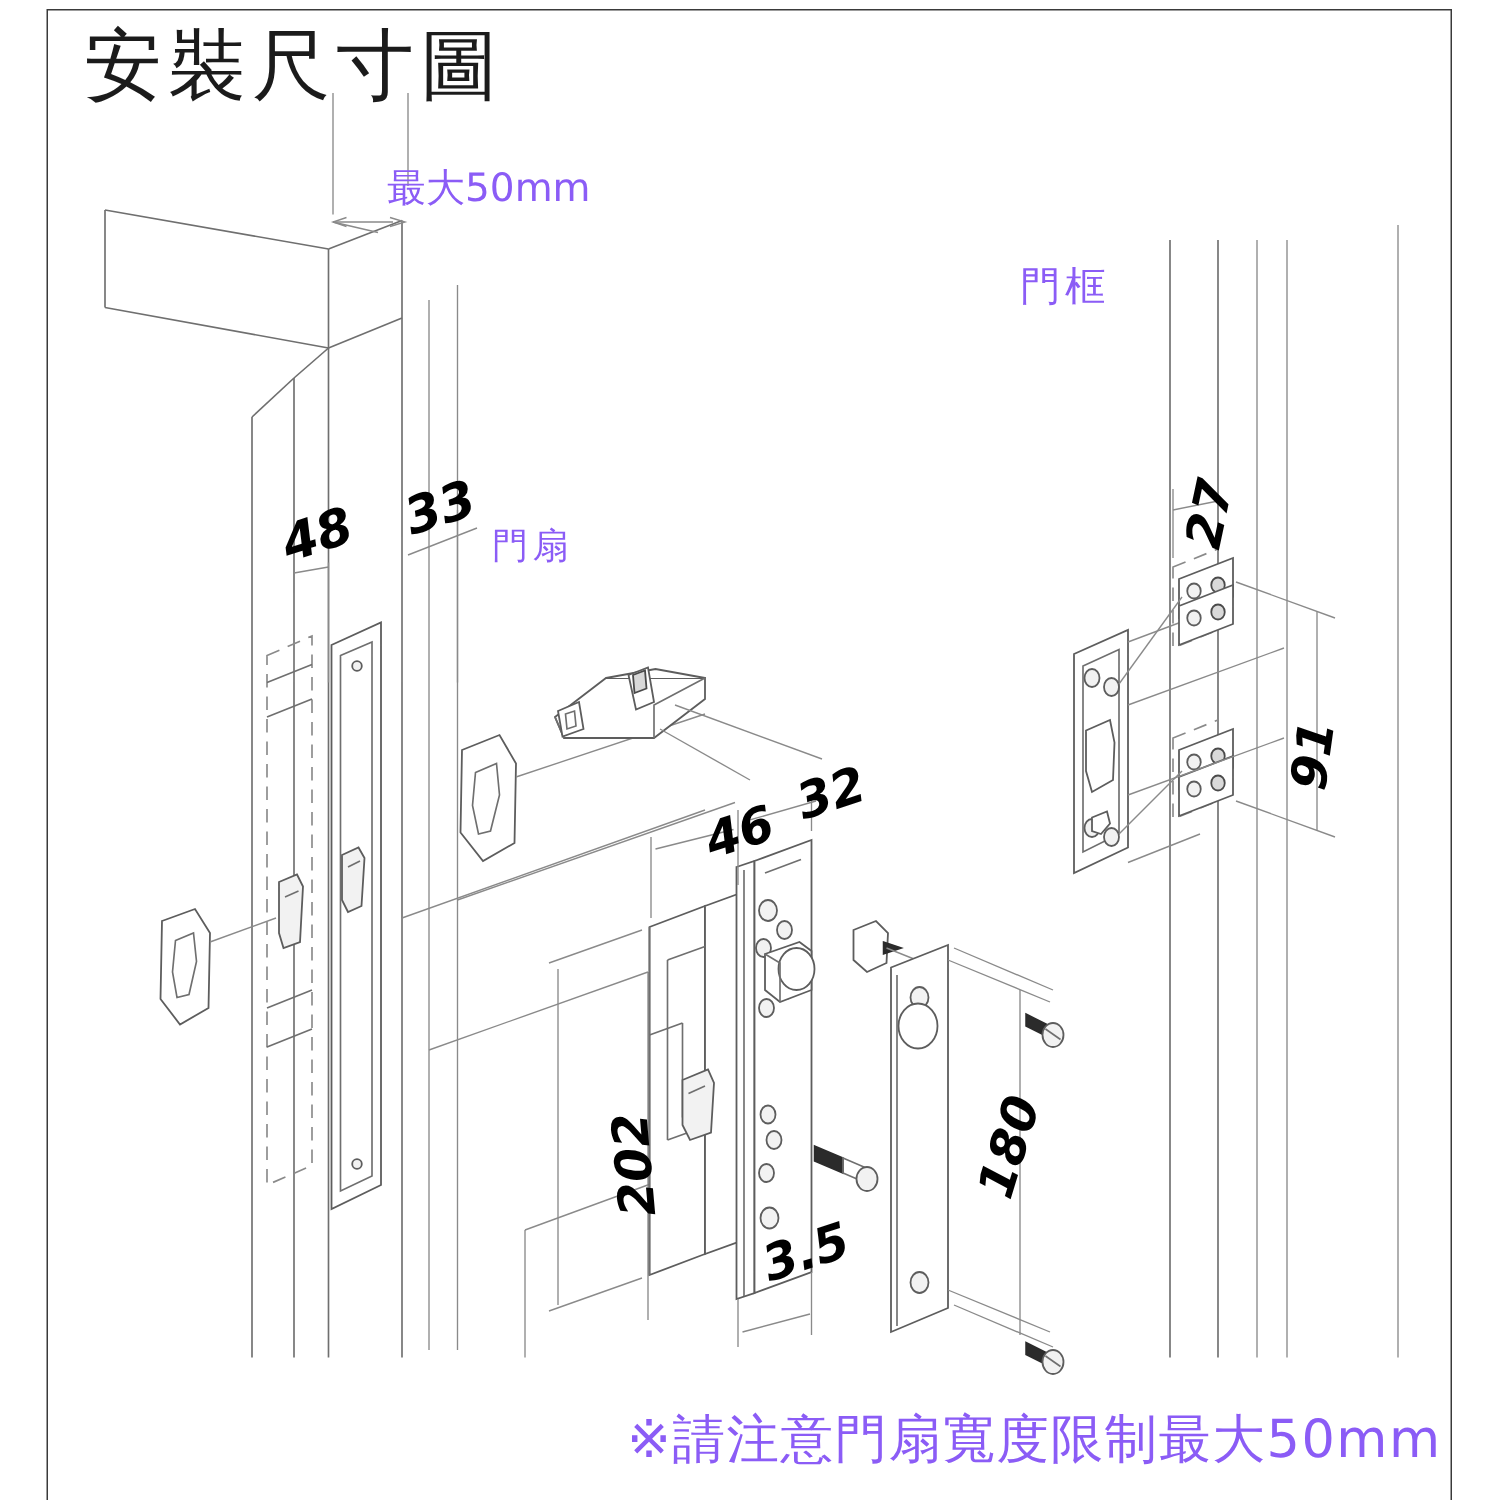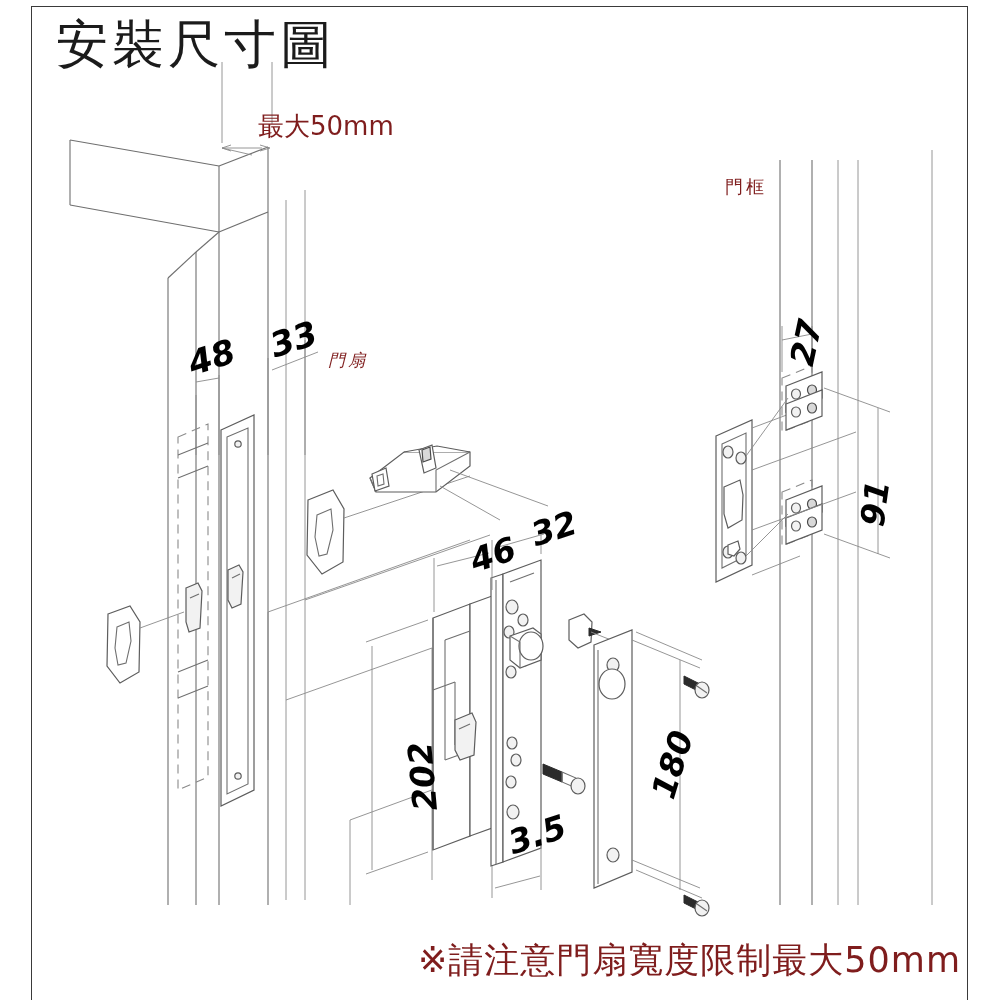--- a/index.html
+++ b/index.html
@@ -19,24 +19,24 @@
   }
   svg#art{position:absolute;left:0;top:0;width:1000px;height:1000px;}
   .txt{position:absolute;white-space:nowrap;line-height:1;}
   #title{
     left:56px;top:18px;font-size:52px;letter-spacing:4px;font-weight:400;color:#1b1b1b;
   }
   .dimnum{
     font-weight:700;font-style:italic;font-family:"DejaVu Sans","Liberation Sans",sans-serif;
     color:#000;
   }
-  .cjk{font-family:"DejaVu Sans","Liberation Sans",sans-serif;color:#7f1d1d;}
+  .cjk{font-family:"DejaVu Sans","Liberation Sans",sans-serif;color:#8b5cf6;}
   #lbl-max50{left:258px;top:113px;font-size:26px;}
-  #lbl-doorleaf{left:328px;top:352px;font-size:17px;letter-spacing:3px;font-style:italic;}
-  #lbl-doorframe{left:680px;top:178px;font-size:18px;letter-spacing:3px;margin-left:45px;}
+  #lbl-doorleaf{left:328px;top:352px;font-size:24px;letter-spacing:3px;}
+  #lbl-doorframe{left:680px;top:178px;font-size:27px;letter-spacing:3px;}
   #note{left:418px;top:943px;font-size:35px;letter-spacing:1px;}
 
   #d48{left:188px;top:340px;font-size:34px;transform:rotate(-18deg);}
   #d33{left:270px;top:322px;font-size:34px;transform:rotate(-18deg);}
   #d46{left:470px;top:538px;font-size:33px;transform:rotate(-18deg);}
   #d32{left:531px;top:512px;font-size:33px;transform:rotate(-18deg);}
   #d35{left:508px;top:818px;font-size:33px;transform:rotate(-18deg);}
   #d202{left:388px;top:760px;font-size:33px;transform:rotate(-95deg);transform-origin:50% 50%;}
   #d180{left:638px;top:748px;font-size:33px;transform:rotate(-73deg);transform-origin:50% 50%;}
   #d27{left:783px;top:326px;font-size:33px;transform:rotate(-78deg);transform-origin:50% 50%;}

